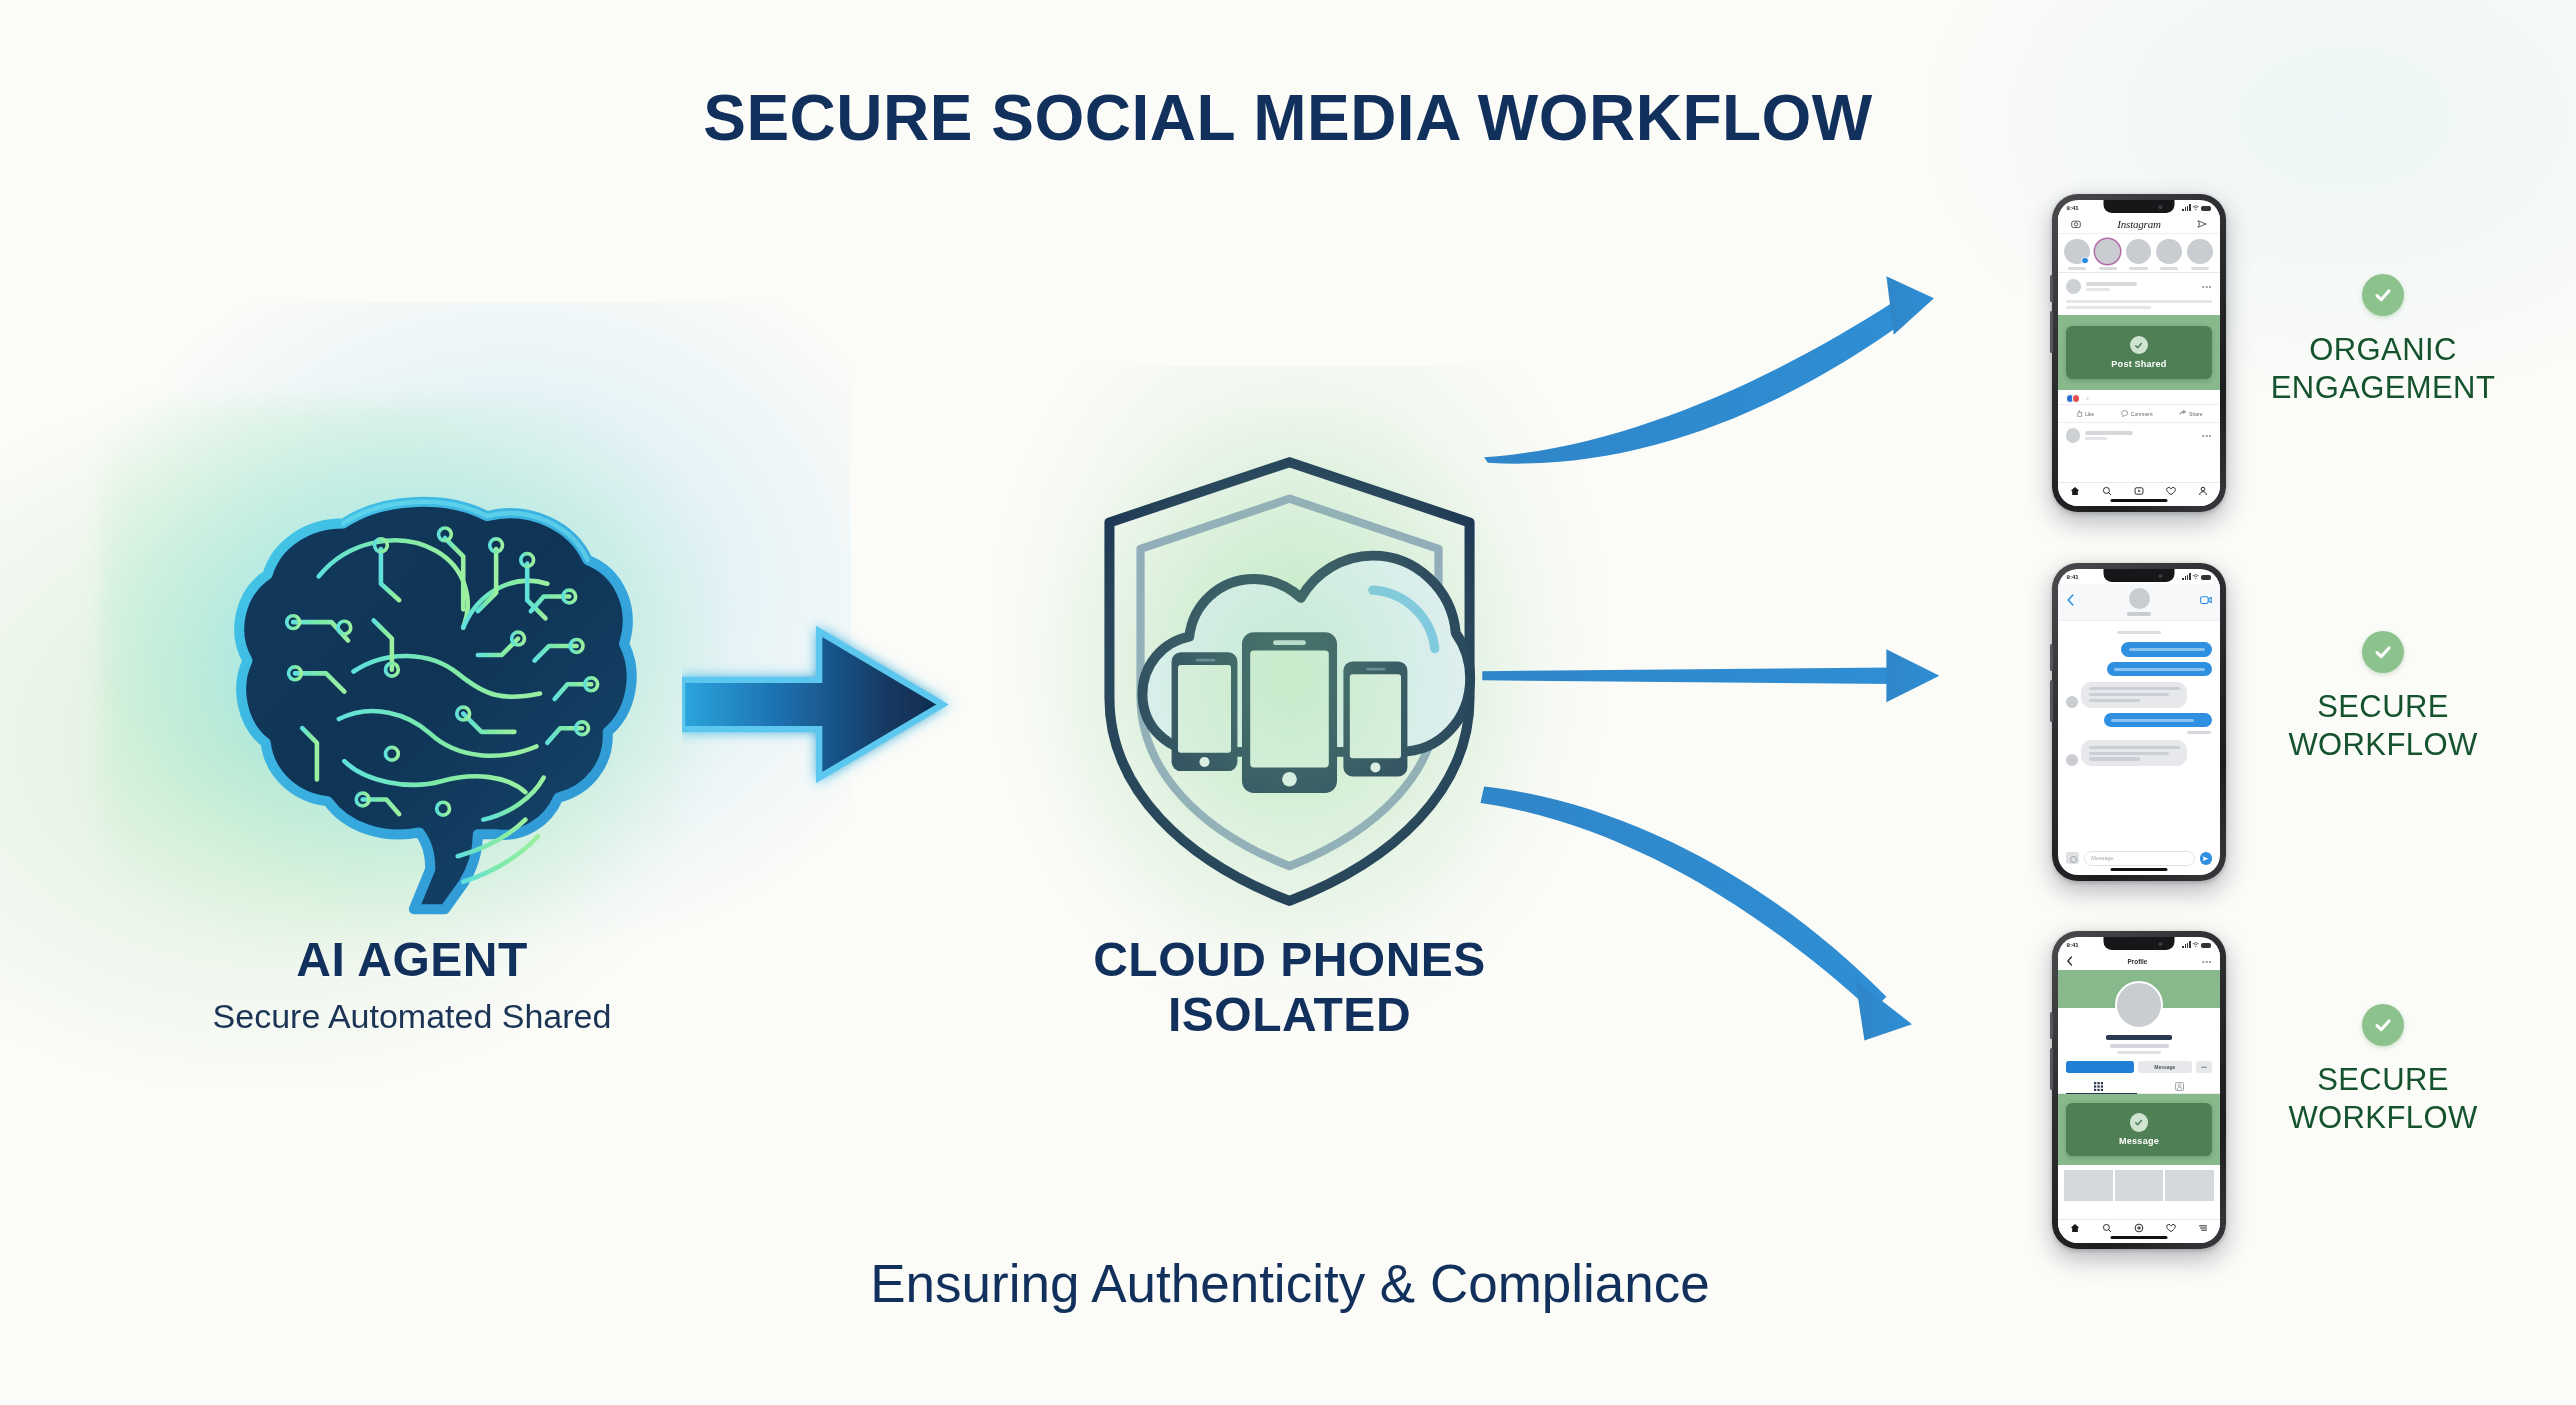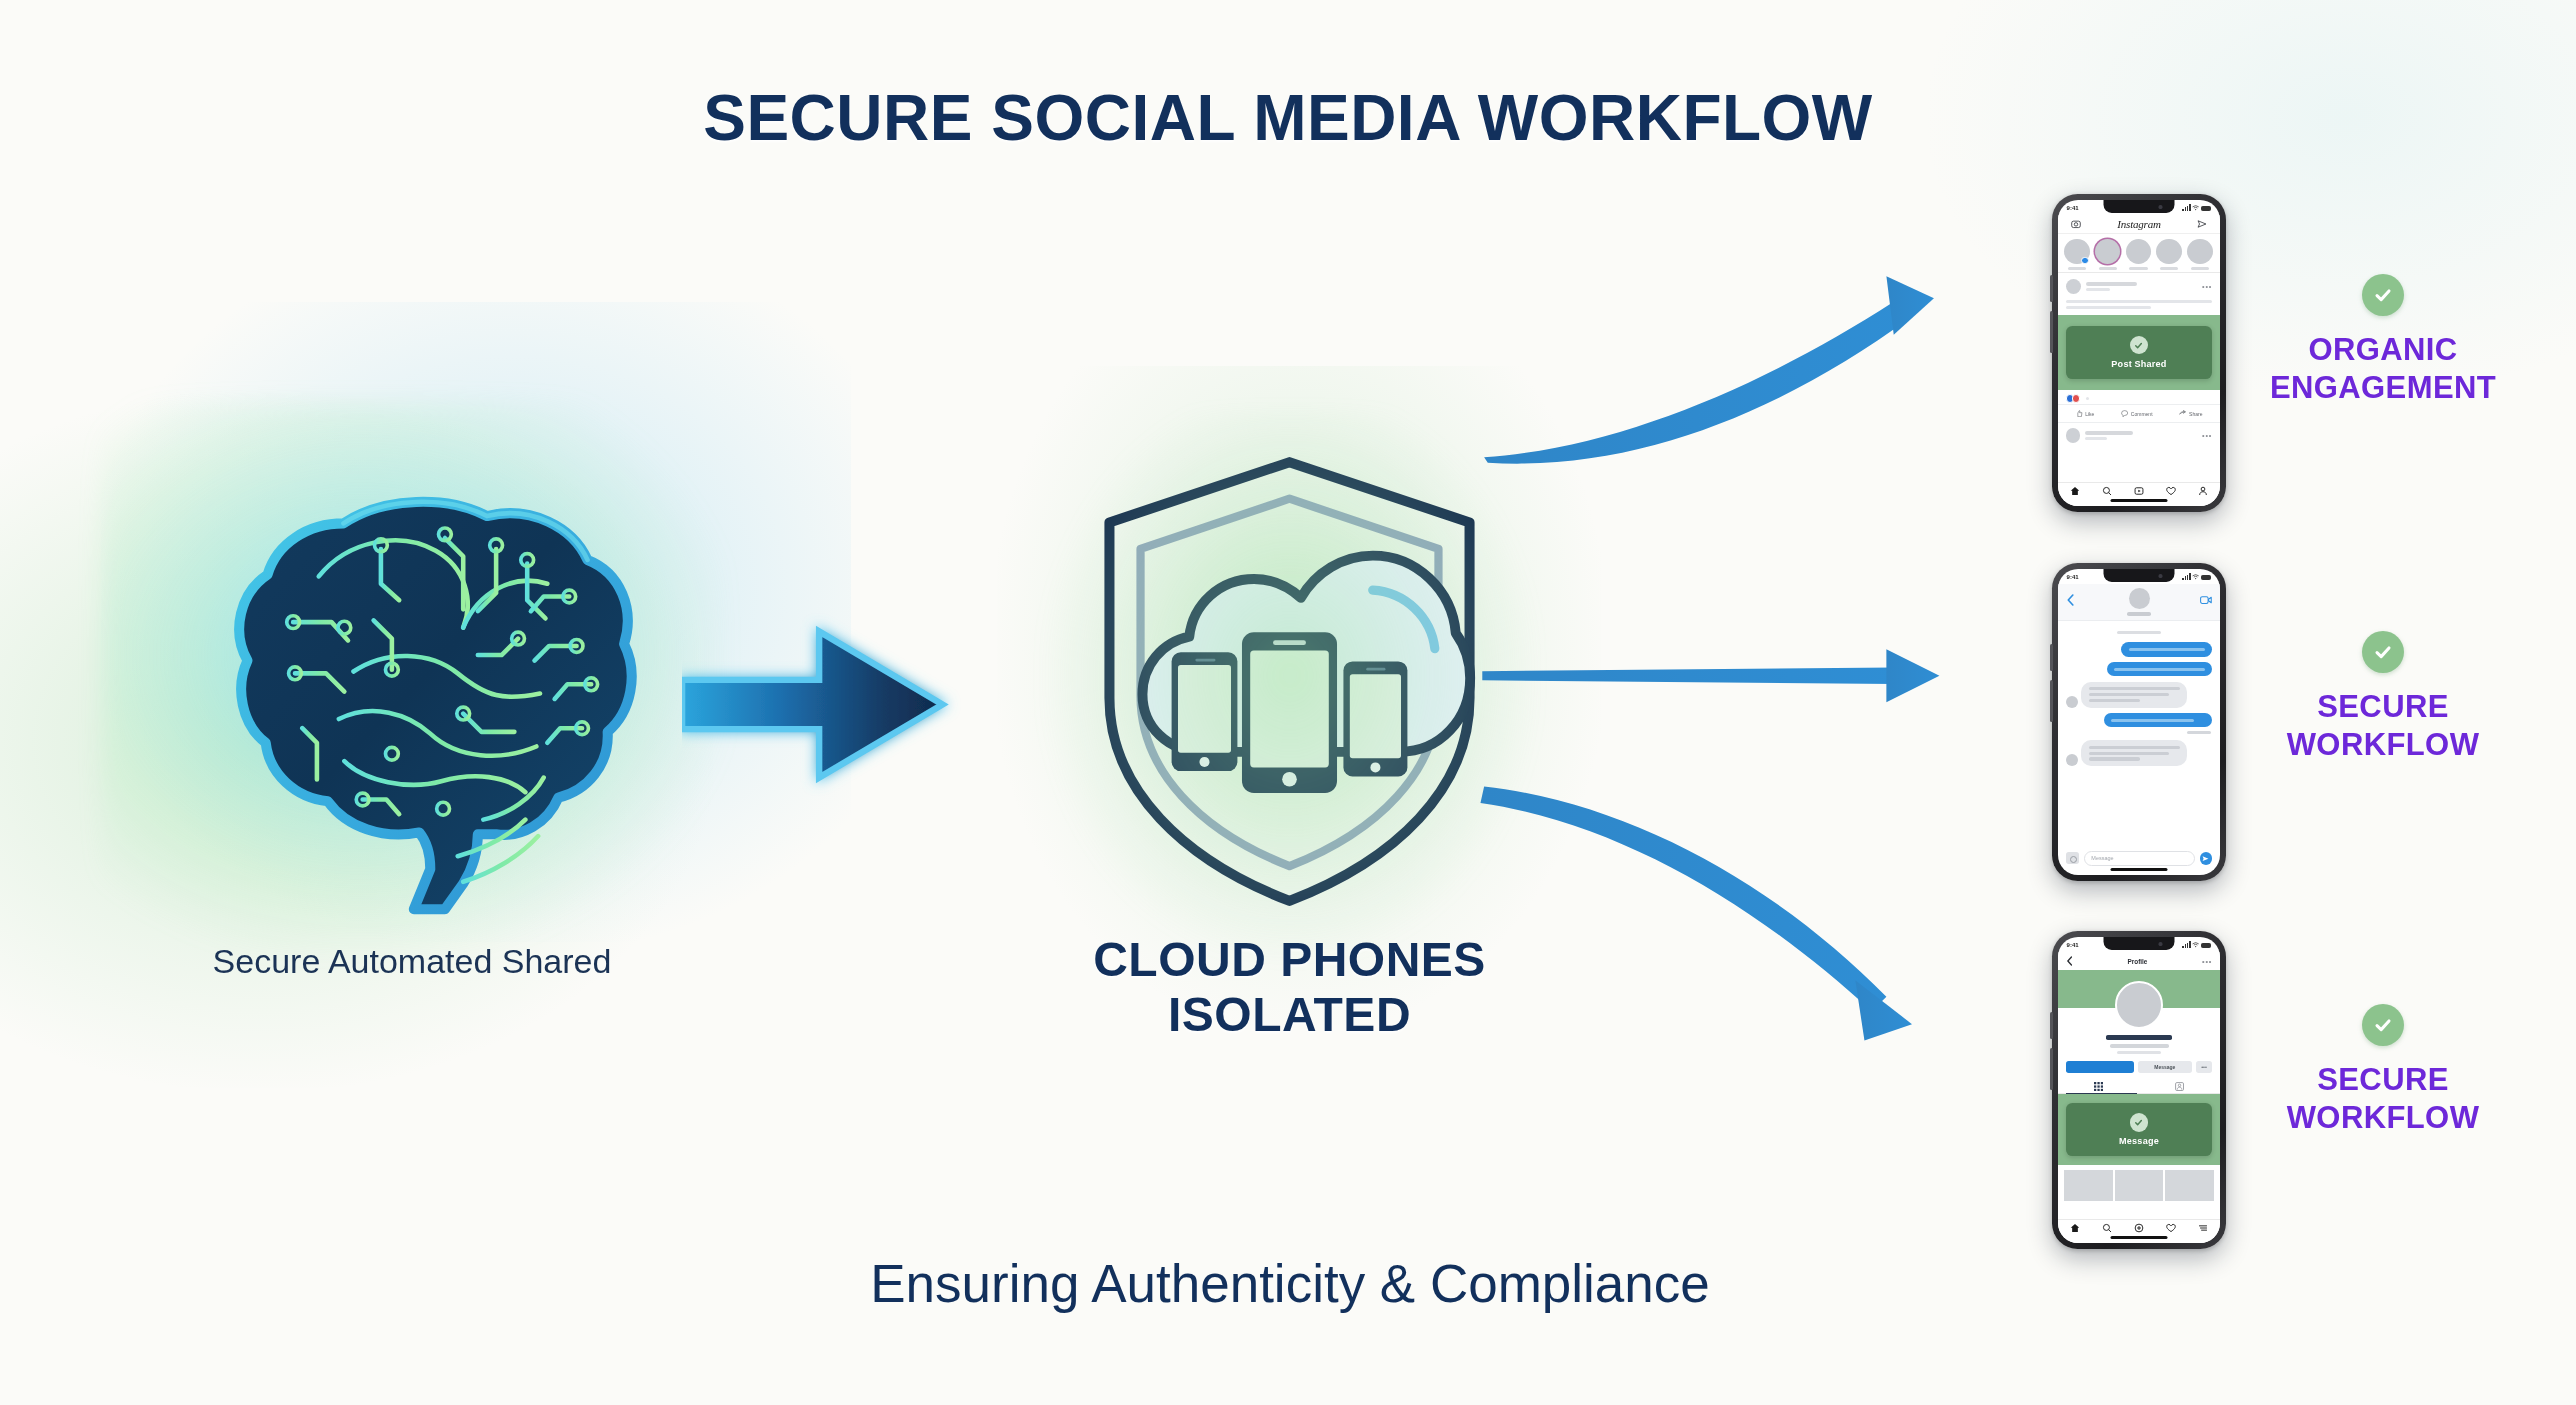--- a/index.html
+++ b/index.html
@@ -251,21 +251,21 @@
   .grid3 div{ flex:1; height:31px; background:#d4d7db; }
 
   
   .result{ position:absolute; width:302px; text-align:center; }
   .result .chk-c{
     width:42px; height:42px; border-radius:50%; background:#8cc38d;
     margin:0 auto 14.6px; display:flex; align-items:center; justify-content:center;
     box-shadow:0 1.8px 4.6px rgba(120,170,125,.35);
   }
   .result .rlbl{
-    font-size:31px; font-weight:bold; color:#6d28d9; line-height:1.25; letter-spacing:0.4px;
+    font-size:31px; font-weight:normal; color:#14532d; line-height:1.25; letter-spacing:0.4px;
   }
 </style>
 </head>
 <body>
 
 <div class="canvas">
   <div class="tint-topright"></div>
   <div class="tint-green"></div>
   <div class="tint-blue"></div>
   <div class="tint-center"></div>
@@ -433,20 +433,21 @@
       <path d="M462 410 L520 439 L462 468 Z" fill="url(#fanG)"></path>
     </g>
 
     <g>
       <path d="M22 560 C180 578 340 666 462 790 L446 806 C320 690 170 600 18 578 Z" fill="url(#fanG)"></path>
       <path d="M428 772 L490 820 L438 838 Z" fill="url(#fanG)"></path>
     </g>
   </svg>
 
   <div class="lbl-center agent-labels">
+    <div class="lbl-main">AI AGENT</div>
     <div class="lbl-sub">Secure Automated Shared</div>
   </div>
 
   <div class="lbl-center cloud-labels">
     <div class="lbl-main">CLOUD PHONES</div>
     <div class="lbl-main">ISOLATED</div>
   </div>
 
   <div class="tagline">Ensuring Authenticity &amp; Compliance</div>
 

